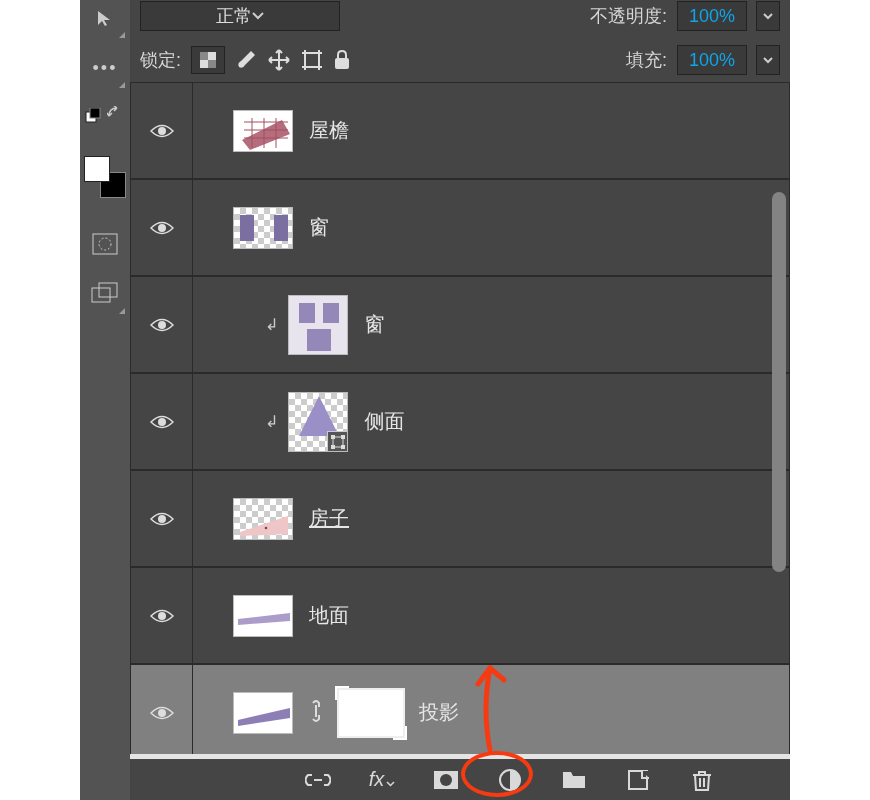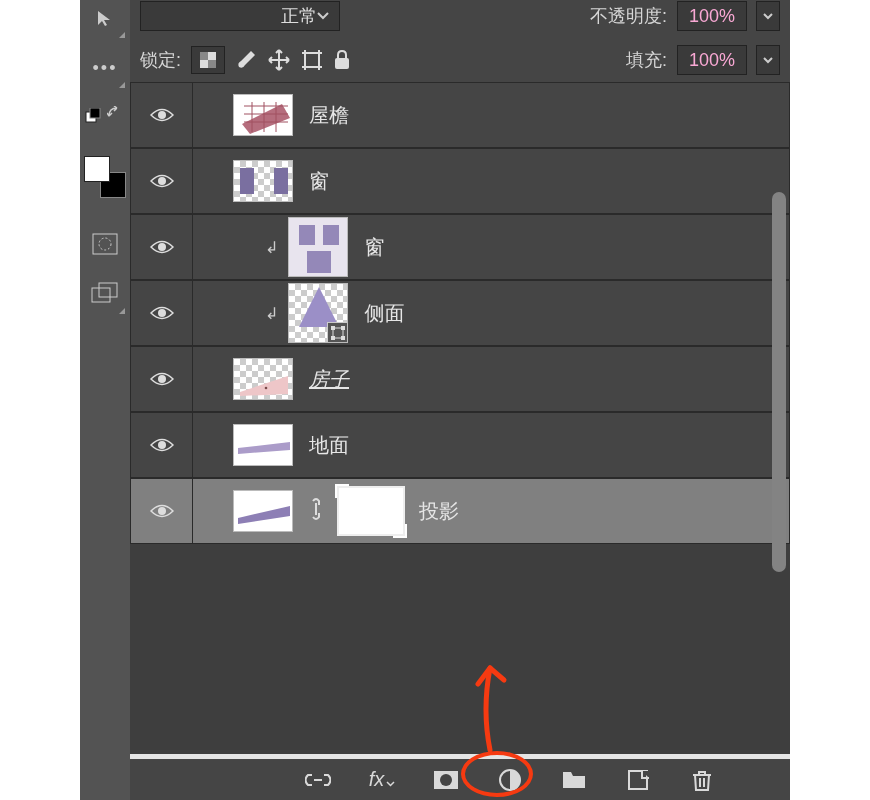--- a/index.html
+++ b/index.html
@@ -60,47 +60,47 @@
     height: 44px;
     color: #d6d6d6;
     font-size: 18px;
   }
   .blend-select {
     background: #3a3a3a;
     color: #ddd;
     border: 1px solid #222;
     width: 200px;
     height: 30px;
-    display:flex; align-items:center; justify-content:flex-end;
+    display:flex; align-items:center; justify-content:center;
     padding: 0 10px;
     font-size: 18px;
   }
   .pct-box {
-    background:#3a3a3a; border:1px solid #222; color:#f9a8d4;
+    background:#3a3a3a; border:1px solid #222; color:#0ea5e9;
     height:30px; width:70px; display:flex; align-items:center; justify-content:center;
     font-size:18px;
   }
   .drop { width:24px; height:30px; background:#3a3a3a; border:1px solid #222; display:flex; align-items:center; justify-content:center; color:#ccc; margin-left:-1px; }
   .lock-btn { height:28px; background:#3a3a3a; border:1px solid #222; display:flex; align-items:center; justify-content:center; padding:0 6px; }
   .lock-btn svg, .hrow svg { display:block; }
   
   .layers {
     flex:1;
     background:#3e3e3e;
     position: relative;
     overflow: hidden;
   }
   .scrollbar {
     position:absolute; right:4px; top:110px; width:14px; height:380px;
     background:#838383; border-radius:7px;
   }
   .layer {
     display:flex;
     align-items:center;
-    height:66px;
+    height:97px;
     border:1px solid #2a2a2a;
     background:#454545;
   }
   .layer.selected { background:#808080; }
   .eye-col {
     width:62px; height:100%;
     display:flex; align-items:center; justify-content:center;
     border-right:1px solid #2a2a2a;
   }
   .content-col { flex:1; display:flex; align-items:center; padding-left:40px; gap:16px; }
@@ -124,21 +124,21 @@
   .mask-thumb {
     width:64px; height:46px; background:#fff; border:2px solid #fff;
     outline:2px solid #eee; position:relative;
   }
   .mask-thumb::before, .mask-thumb::after {
     content:""; position:absolute; width:12px; height:12px; border:2px solid #fff;
   }
   .mask-thumb::before { left:-6px; top:-6px; border-right:none; border-bottom:none; }
   .mask-thumb::after  { right:-6px; bottom:-6px; border-left:none; border-top:none; }
   .lname { color:#e6e6e6; font-size:20px; }
-  .lname.underline { text-decoration: underline; font-style: italic; }
+  .lname.underline { text-decoration: underline; }
   
   .bottombar {
     height:46px;
     background:#454545;
     border-top:5px solid #e5e5e5;
     display:flex;
     align-items:center;
     justify-content:center;
     gap:34px;
     padding-right:20px;

